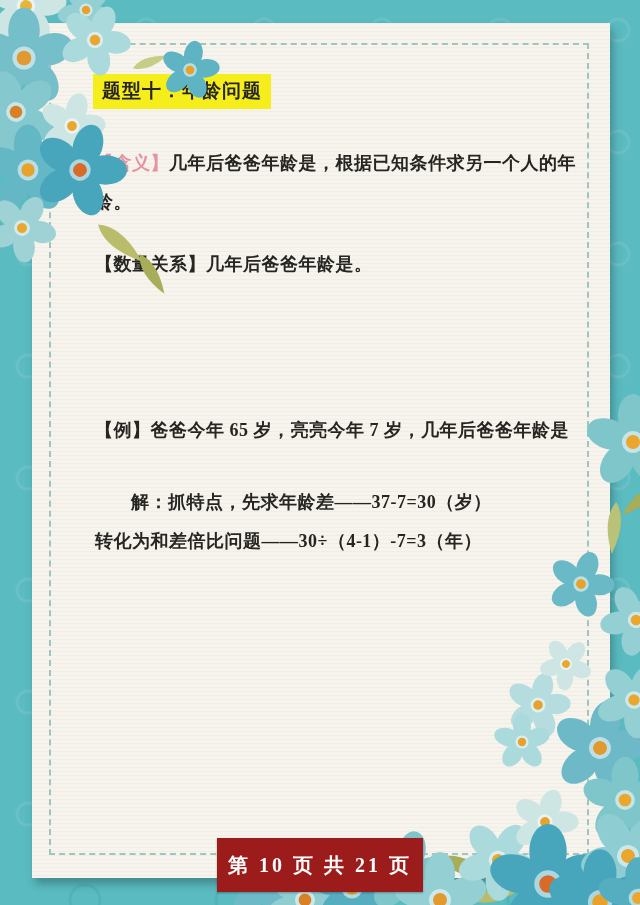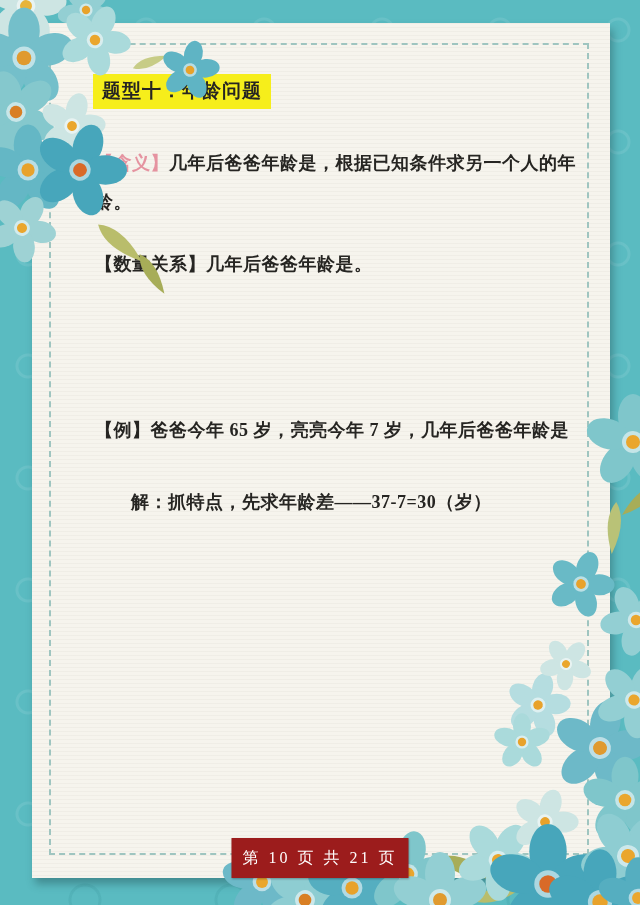--- a/index.html
+++ b/index.html
@@ -35,22 +35,22 @@
   .title-wrap{position:absolute;left:93px;top:74px;}
   .title-hl{
     display:inline-block;background:var(--title-highlight,#f6ee1b);
     padding:4px 9px 5px 9px;font-size:19px;font-weight:700;
     color:var(--body-text,#262522);letter-spacing:1px;
   }
   .label-pink{color:var(--meaning-label,#e593a0);}
   .badge{
     position:absolute;left:50%;top:838px;transform:translateX(-50%);
     background:var(--footer-bg,#9c1c1c);color:var(--footer-text,#fff);
-    height:30px;line-height:30px;padding:5px 11px;
-    font-size:16px;font-weight:400;letter-spacing:3px;white-space:nowrap;
+    height:30px;line-height:30px;padding:12px 11px;
+    font-size:20px;font-weight:700;letter-spacing:3px;white-space:nowrap;
     z-index:6;box-shadow:0 1px 2px rgba(0,0,0,.3);
   }
   .decor{position:absolute;left:0;top:0;width:640px;height:905px;z-index:4;pointer-events:none;}
   .content-layer{position:absolute;inset:0;z-index:3;}
 </style>
 </head>
 <body>
 
 <div class="stage">
 
@@ -72,20 +72,21 @@
     <div class="txt" style="left:95px;top:245px;">
       <div><span>【数量关系】</span><span>几年后爸爸年龄是。</span></div>
     </div>
 
 
     <div class="txt" style="left:95px;top:411px;">
       <div><span>【例】</span><span>爸爸今年 65 岁，亮亮今年 7 岁，几年后爸爸年龄是</span></div>
     </div>
 
     <div class="txt" style="left:95px;top:483px;margin-left:36px;">解：抓特点，先求年龄差——37-7=30（岁）</div>
+    <div class="txt" style="left:95px;top:522px;">转化为和差倍比问题——30÷（4-1）-7=3（年）</div>
   </div>
 
   <svg class="decor" viewBox="0 0 640 905" xmlns="http://www.w3.org/2000/svg">
     <defs>
       <g id="fl">
         <g fill="currentColor">
           <ellipse cx="0" cy="-26" rx="15" ry="22"></ellipse>
           <ellipse cx="0" cy="-26" rx="15" ry="22" transform="rotate(72)"></ellipse>
           <ellipse cx="0" cy="-26" rx="15" ry="22" transform="rotate(144)"></ellipse>
           <ellipse cx="0" cy="-26" rx="15" ry="22" transform="rotate(216)"></ellipse>

